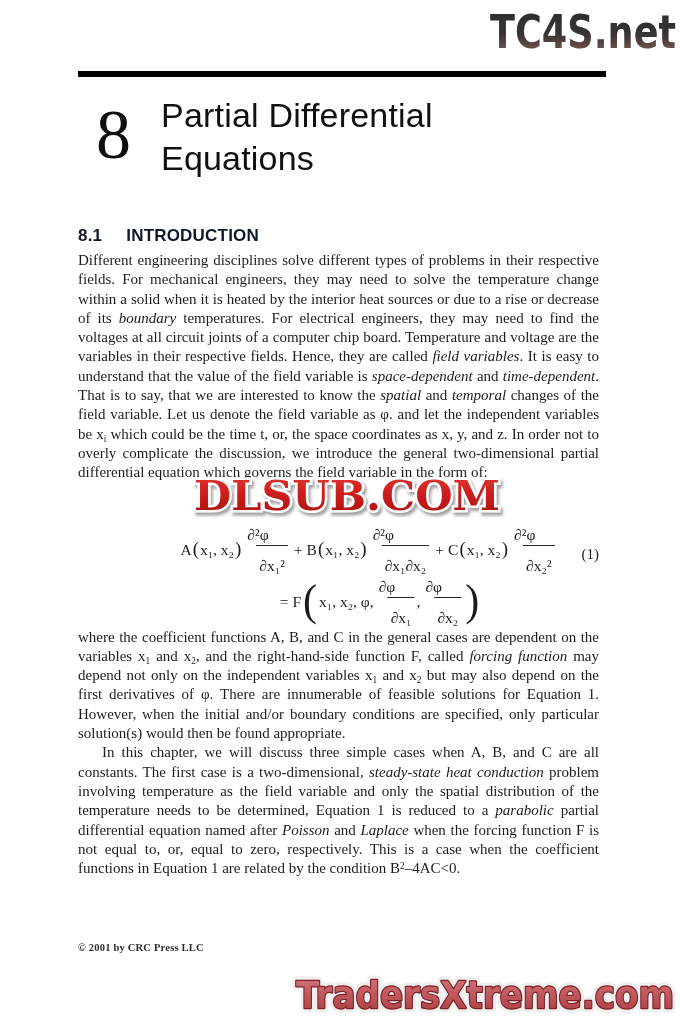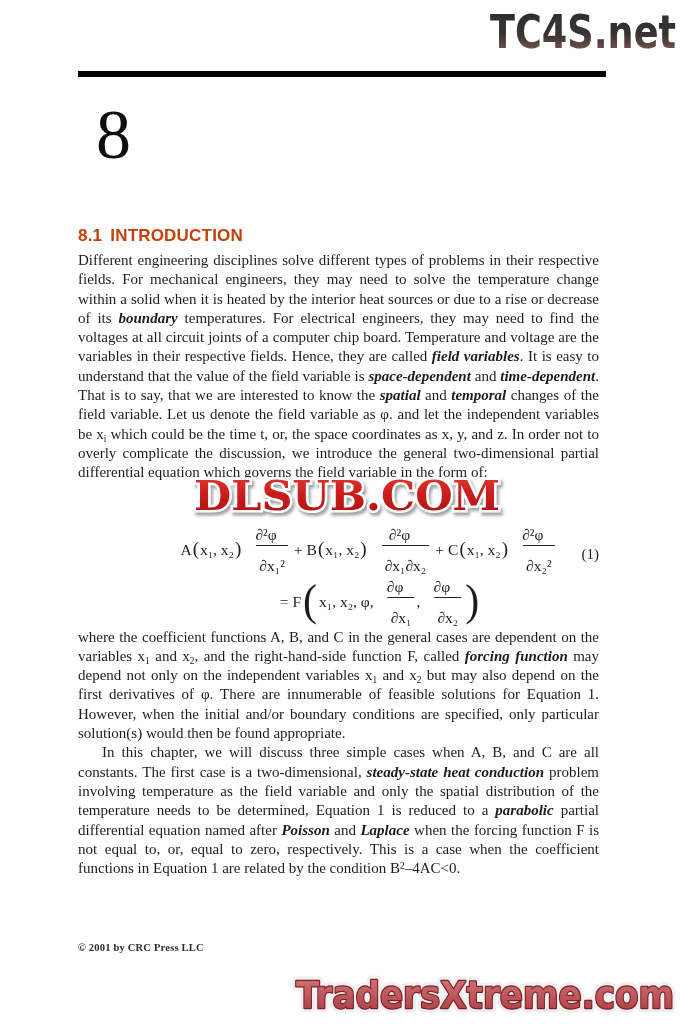--- a/index.html
+++ b/index.html
@@ -16,40 +16,40 @@
   .rule{position:absolute;left:78px;top:71px;width:528px;height:6px;background:#000;}
 
   
   .chapter{position:absolute;left:96px;top:94px;display:flex;align-items:flex-start;gap:30px;}
   .chapter-num{font-family:"Liberation Serif","DejaVu Serif",serif;font-size:70px;line-height:1;
                font-weight:400;color:#0e0e0e;margin-top:6px;}
   .chapter-title{font-family:"Liberation Sans","DejaVu Sans",sans-serif;font-weight:400;
                  font-size:34px;line-height:43px;color:#101010;letter-spacing:0.2px;}
 
   
-  .section-head{position:absolute;left:78px;top:226px;display:flex;gap:8px;
+  .section-head{position:absolute;left:78px;top:226px;display:flex;gap:24px;
                 font-family:"Liberation Sans","DejaVu Sans",sans-serif;
-                font-weight:700;font-size:17px;color:#c2410c;letter-spacing:0.2px;}
+                font-weight:700;font-size:17px;color:#0f172a;letter-spacing:0.2px;}
 
   
   .bodycol{position:absolute;left:78px;top:251px;width:521px;font-size:15px;line-height:19.3px;
            text-align:justify;color:#1c1c1c;}
   .bodycol p{margin:0;}
   .bodycol p.indent{text-indent:24px;}
-  .bodycol i{font-style:italic;font-weight:bold;}
+  .bodycol i{font-style:italic;}
   sub{font-size:0.62em;vertical-align:-0.3em;line-height:0;}
   sup{font-size:0.62em;vertical-align:0.45em;line-height:0;}
 
   
   .eqwrap{position:relative;height:143px;margin-top:2px;}
   .eq-line1{position:absolute;left:50%;top:40px;transform:translateX(-50%);margin-left:30px;
             white-space:nowrap;display:flex;align-items:center;font-size:15.5px;color:#1c1c1c;}
   .eq-line2{position:absolute;left:50%;top:92px;transform:translateX(-50%);margin-left:42px;
             white-space:nowrap;display:flex;align-items:center;font-size:15.5px;color:#1c1c1c;}
-  .frac{display:inline-flex;flex-direction:column;text-align:center;vertical-align:middle;margin:0 2px;}
+  .frac{display:inline-flex;flex-direction:column;vertical-align:middle;margin:0 2px;}
   .frac .num{display:block;padding:0 3px 1px 3px;}
   .frac .den{display:block;border-top:1.2px solid #222;padding:10px 3px 0 3px;margin-left:12px;}
   .pr{font-size:19px;line-height:1;position:relative;top:-1px;margin:0 1px;}
   .op{margin:0 4px;}
   .bigp{font-size:42px;font-weight:300;line-height:1;display:inline-block;
         transform:scaleY(1.05);margin:0 2px;position:relative;top:-2px;
         font-family:"Liberation Serif",serif;}
   .eqnum{position:absolute;right:0;top:60px;font-size:15px;color:#1c1c1c;}
 
   
@@ -72,20 +72,24 @@
         <stop offset="100%" stop-color="#93655d"></stop>
       </linearGradient>
     </defs>
     <text x="196" y="46" text-anchor="end" font-family="DejaVu Sans, sans-serif" font-weight="bold" font-size="46" fill="url(#g-top)" textLength="186" lengthAdjust="spacingAndGlyphs">TC4S.net</text>
   </svg>
 
   <div class="rule"></div>
 
   <div class="chapter">
     <div class="chapter-num">8</div>
+    <div class="chapter-title">
+      <div>Partial Differential</div>
+      <div>Equations</div>
+    </div>
   </div>
 
   <div class="section-head">
     <span>8.1</span>
     <span>INTRODUCTION</span>
   </div>
 
   <div class="bodycol">
 
     <p><span>Different engineering disciplines solve different types of problems in their respective fields. For mechanical engineers, they may need to solve the temperature change within a solid when it is heated by the interior heat sources or due to a rise or decrease of its </span><i>boundary</i><span> temperatures. For electrical engineers, they may need to find the voltages at all circuit joints of a computer chip board. Temperature and voltage are the variables in their respective fields. Hence, they are called </span><i>field variables</i><span>. It is easy to understand that the value of the field variable is </span><i>space-dependent</i><span> and </span><i>time-dependent</i><span>. That is to say, that we are interested to know the </span><i>spatial</i><span> and </span><i>temporal</i><span> changes of the field variable. Let us denote the field variable as φ. and let the independent variables be x</span><sub>i</sub><span> which could be the time t, or, the space coordinates as x, y, and z. In order not to overly complicate the discussion, we introduce the general two-dimensional partial differential equation which governs the field variable in the form of:</span></p>

